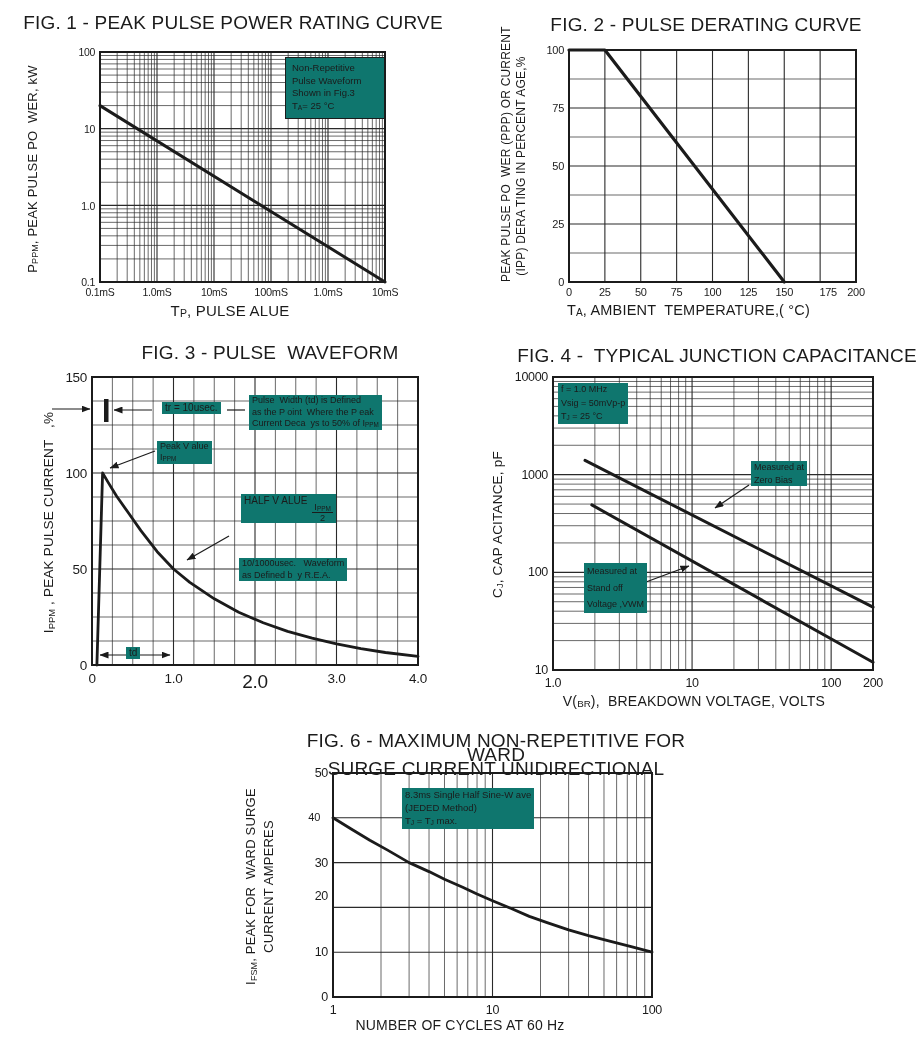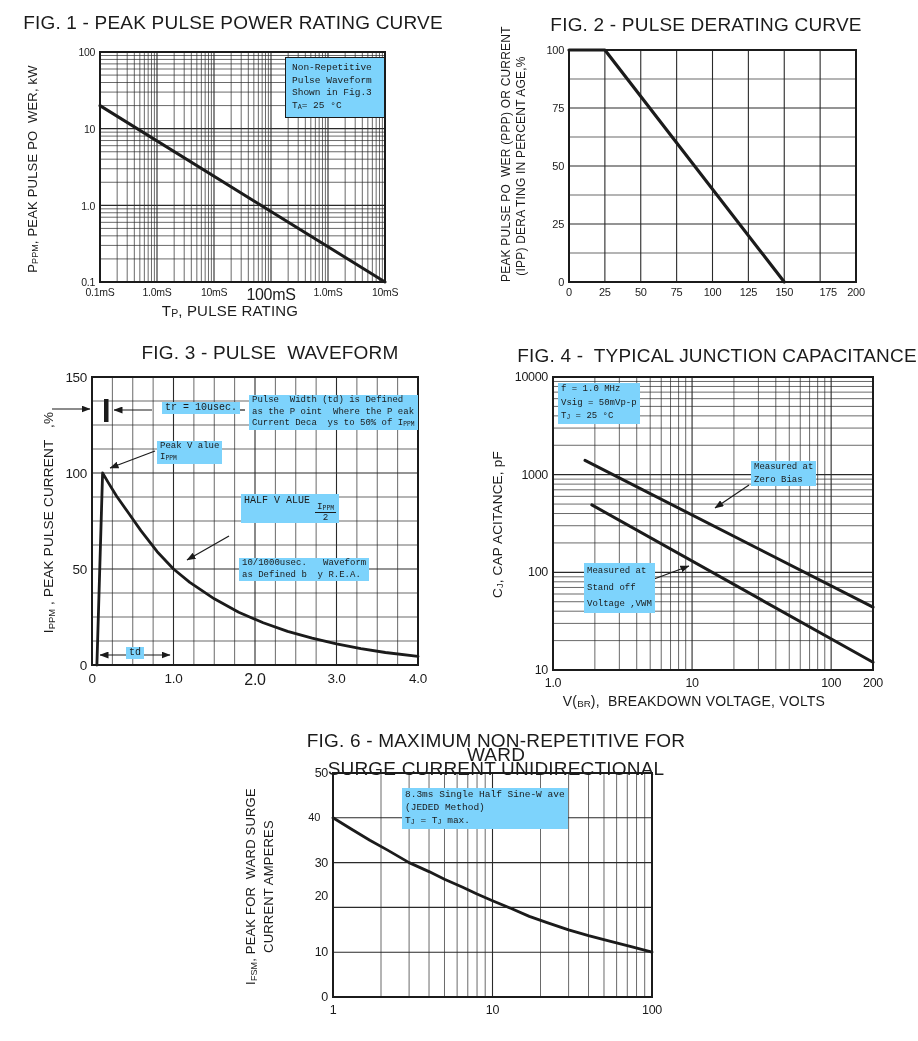--- a/index.html
+++ b/index.html
@@ -9,21 +9,21 @@
   .fig svg{position:absolute;left:0;top:0;overflow:visible;}
   .figtitle{position:absolute;margin:0;font-size:19px;font-weight:400;text-align:center;
             white-space:pre-wrap;letter-spacing:.2px;line-height:14px;z-index:3;}
   .tick{position:absolute;letter-spacing:-0.3px;z-index:3;}
   .xtick{text-align:center;width:60px;}
   .ytick{text-align:right;width:50px;}
   .axlabel{position:absolute;text-align:center;white-space:pre;letter-spacing:.2px;z-index:3;}
   .ylab{position:absolute;transform:rotate(-90deg);text-align:center;white-space:pre;
         letter-spacing:.2px;z-index:3;}
   .note{position:absolute;white-space:pre;z-index:4;}
-  .note.bg{background:#7dd3fc;padding:0 3px;font-family:Liberation Mono, monospace;}
+  .note.bg{background:#0f766e;padding:0 3px;}
   .note.brd{border:1.5px solid #1b1b1b;box-sizing:border-box;}
   sub{font-size:70%;vertical-align:-0.12em;letter-spacing:0;}
   .frac{display:inline-flex;flex-direction:column;align-items:center;vertical-align:-0.6em;
         margin-left:5px;line-height:1.1;font-size:92%;}
   .frac .ft{border-bottom:1.3px solid #1b1b1b;padding:0 2px;}
   .frac .fb{padding:0 2px;}
 </style>
 </head>
 <body>
 
@@ -114,28 +114,28 @@
           <line x1="100.00" y1="53.43" x2="385.00" y2="53.43" stroke="#2a2a2a" stroke-width="0.7"></line>
           <line x1="100.00" y1="49.51" x2="385.00" y2="49.51" stroke="#2a2a2a" stroke-width="0.7"></line>
           <line x1="100.00" y1="46.00" x2="385.00" y2="46.00" stroke="#2a2a2a" stroke-width="1.1"></line>
         </g>
         <polyline points="100.0,99.6 385.0,276.0" fill="none" stroke="#1b1b1b" stroke-width="3" stroke-linejoin="round" stroke-linecap="round"></polyline>
         <rect x="100" y="46" width="285" height="230" fill="none" stroke="#1b1b1b" stroke-width="2"></rect>
       </svg>
       <div class="tick xtick" style="left: 70px; top: 280px; font-size: 10.5px;">0.1mS</div>
       <div class="tick xtick" style="left: 127px; top: 280px; font-size: 10.5px;">1.0mS</div>
       <div class="tick xtick" style="left: 184px; top: 280px; font-size: 10.5px;">10mS</div>
-      <div class="tick xtick" style="left: 241px; top: 280px; font-size: 16px;">100mS</div>
+      <div class="tick xtick" style="left: 241px; top: 280px; font-size: 11px;">100mS</div>
       <div class="tick xtick" style="left: 298px; top: 280px; font-size: 10.5px;">1.0mS</div>
       <div class="tick xtick" style="left: 355px; top: 280px; font-size: 10.5px;">10mS</div>
       <div class="tick ytick" style="left: 45px; top: 40.225px; font-size: 10.5px;">100</div>
       <div class="tick ytick" style="left: 45px; top: 116.892px; font-size: 10.5px;">10</div>
       <div class="tick ytick" style="left: 45px; top: 193.558px; font-size: 10.5px;">1.0</div>
       <div class="tick ytick" style="left: 45px; top: 270.225px; font-size: 10.5px;">0.1</div>
-      <div class="axlabel" style="left: 0px; top: 296px; width: 460px; font-size: 15px;"><span>T</span><sub>P</sub><span>, PULSE RATING</span></div>
+      <div class="axlabel" style="left: 0px; top: 296px; width: 460px; font-size: 15px;"><span>T</span><sub>P</sub><span>, PULSE ALUE</span></div>
       <div class="ylab" style="width: 230px; line-height: 15px; font-size: 13px; left: -81px; top: 153.5px;"><div><span>P</span><sub>PPM</sub><span>, PEAK PULSE PO  WER, kW</span></div></div>
       <div class="note bg brd" style="left: 285px; top: 51px; font-size: 9.5px; line-height: 12.5px; width: 100px; padding: 4px 6px;"><div><span>Non-Repetitive</span></div><div><span>Pulse Waveform</span></div><div><span>Shown in Fig.3</span></div><div><span>T</span><sub>A</sub><span>= 25 °C</span></div></div>
     </section>
   <section class="fig" id="fig2" style="left: 459px; top: 6px; width: 459px; height: 330px;">
     <h3 class="figtitle" style="left: 27px; top: 12px; width: 440px;">FIG. 2 - PULSE DERATING CURVE</h3>
   <svg width="459" height="330">
         <defs>
           <marker id="ah_fig2" markerWidth="9" markerHeight="7" refX="8.5" refY="3.5" orient="auto" markerUnits="userSpaceOnUse">
             <path d="M0,0 L9,3.5 L0,7 Z" fill="#1b1b1b"></path>
           </marker>
@@ -173,20 +173,21 @@
       <div class="tick xtick" style="left: 223.5px; top: 280px; font-size: 11px;">100</div>
       <div class="tick xtick" style="left: 259.375px; top: 280px; font-size: 11px;">125</div>
       <div class="tick xtick" style="left: 295.25px; top: 280px; font-size: 11px;">150</div>
       <div class="tick xtick" style="left: 331.125px; top: 280px; font-size: 11px; padding-left: 8px;">175</div>
       <div class="tick xtick" style="left: 367px; top: 280px; font-size: 11px;">200</div>
       <div class="tick ytick" style="left: 55px; top: 37.95px; font-size: 11px;">100</div>
       <div class="tick ytick" style="left: 55px; top: 95.95px; font-size: 11px;">75</div>
       <div class="tick ytick" style="left: 55px; top: 153.95px; font-size: 11px;">50</div>
       <div class="tick ytick" style="left: 55px; top: 211.95px; font-size: 11px;">25</div>
       <div class="tick ytick" style="left: 55px; top: 269.95px; font-size: 11px;">0</div>
+      <div class="axlabel" style="left: 0px; top: 296px; width: 459px; font-size: 14.5px;"><span>T</span><sub>A</sub><span>, AMBIENT  TEMPERATURE,( °C)</span></div>
       <div class="ylab" style="width: 232px; line-height: 15px; font-size: 12px; left: -61px; top: 145px;"><div><span>PEAK PULSE PO  WER (PPP) OR CURRENT</span></div><div><span>(IPP) DERA TING IN PERCENT AGE,%</span></div></div>
     </section>
   <section class="fig" id="fig3" style="left: 30px; top: 345px; width: 430px; height: 372px;">
     <h3 class="figtitle" style="left: 20px; top: 1px; width: 440px;">FIG. 3 - PULSE  WAVEFORM</h3>
   <svg width="430" height="372">
         <defs>
           <marker id="ah_fig3" markerWidth="9" markerHeight="7" refX="8.5" refY="3.5" orient="auto" markerUnits="userSpaceOnUse">
             <path d="M0,0 L9,3.5 L0,7 Z" fill="#1b1b1b"></path>
           </marker>
           <marker id="ar_fig3" markerWidth="9" markerHeight="7" refX="0.5" refY="3.5" orient="auto" markerUnits="userSpaceOnUse">
@@ -230,21 +231,21 @@
         <rect x="62" y="32" width="326" height="288" fill="none" stroke="#1b1b1b" stroke-width="2"></rect>
         <line x1="22" y1="64" x2="60" y2="64" stroke="#1b1b1b" stroke-width="1.2" marker-end="url(#ah_fig3)"></line>
         <line x1="122" y1="65" x2="84" y2="65" stroke="#1b1b1b" stroke-width="1.2" marker-end="url(#ah_fig3)"></line>
         <line x1="197" y1="65" x2="215" y2="65" stroke="#1b1b1b" stroke-width="1.2"></line>
         <line x1="125" y1="106" x2="80" y2="123" stroke="#1b1b1b" stroke-width="1.2" marker-end="url(#ah_fig3)"></line>
         <line x1="199" y1="191" x2="157" y2="215" stroke="#1b1b1b" stroke-width="1.2" marker-end="url(#ah_fig3)"></line>
         <line x1="70" y1="310" x2="140" y2="310" stroke="#1b1b1b" stroke-width="1.2" marker-end="url(#ah_fig3)" marker-start="url(#ar_fig3)"></line>
       </svg>
       <div class="tick xtick" style="left: 32px; top: 326px; font-size: 13.5px;">0</div>
       <div class="tick xtick" style="left: 113.5px; top: 326px; font-size: 13.5px;">1.0</div>
-      <div class="tick xtick" style="left: 195px; top: 326px; font-size: 16px;">2.0</div>
+      <div class="tick xtick" style="left: 195px; top: 326px; font-size: 19px;">2.0</div>
       <div class="tick xtick" style="left: 276.5px; top: 326px; font-size: 13.5px;">3.0</div>
       <div class="tick xtick" style="left: 358px; top: 326px; font-size: 13.5px;">4.0</div>
       <div class="tick ytick" style="left: 7px; top: 24.575px; font-size: 13.5px;">150</div>
       <div class="tick ytick" style="left: 7px; top: 120.575px; font-size: 13.5px;">100</div>
       <div class="tick ytick" style="left: 7px; top: 216.575px; font-size: 13.5px;">50</div>
       <div class="tick ytick" style="left: 7px; top: 312.575px; font-size: 13.5px;">0</div>
       <div class="ylab" style="width: 288px; line-height: 15px; font-size: 13.5px; left: -124px; top: 168.5px;"><div><span>I</span><sub>PPM</sub><span> , PEAK PULSE CURRENT   ,%</span></div></div>
       <div class="note bg" style="left: 132px; top: 57px; font-size: 10px; line-height: 12px;"><div><span>tr = 10usec.</span></div></div>
       <div class="note bg" style="left: 219px; top: 50px; font-size: 9px; line-height: 11.5px;"><div><span>Pulse  Width (td) is Defined</span></div><div><span>as the P oint  Where the P eak</span></div><div><span>Current Deca  ys to 50% of I</span><sub>PPM</sub></div></div>
       <div class="note bg" style="left: 127px; top: 96px; font-size: 9px; line-height: 11px;"><div><span>Peak V alue</span></div><div><span>I</span><sub>PPM</sub></div></div>
@@ -376,16 +377,17 @@
       </svg>
       <div class="tick xtick" style="left: 73px; top: 270px; font-size: 12.5px;">1</div>
       <div class="tick xtick" style="left: 232.5px; top: 270px; font-size: 12.5px;">10</div>
       <div class="tick xtick" style="left: 392px; top: 270px; font-size: 12.5px;">100</div>
       <div class="tick ytick" style="left: 48px; top: 33.125px; font-size: 12.5px;">50</div>
       <div class="tick ytick" style="left: 40px; top: 77.925px; font-size: 11px;">40</div>
       <div class="tick ytick" style="left: 48px; top: 122.725px; font-size: 12.5px;">30</div>
       <div class="tick ytick" style="left: 48px; top: 156px; font-size: 12.5px;">20</div>
       <div class="tick ytick" style="left: 48px; top: 212.325px; font-size: 12.5px;">10</div>
       <div class="tick ytick" style="left: 48px; top: 257.125px; font-size: 12.5px;">0</div>
+      <div class="axlabel" style="left: 0px; top: 284px; width: 460px; font-size: 14px;"><span>NUMBER OF CYCLES AT 60 Hz</span></div>
       <div class="ylab" style="width: 224px; line-height: 15px; font-size: 13px; left: -82px; top: 137px;"><div><span>I</span><sub>FSM</sub><span>, PEAK FOR  WARD SURGE</span></div><div><span>CURRENT AMPERES</span></div></div>
       <div class="note bg" style="left: 172px; top: 55px; font-size: 9.5px; line-height: 13px;"><div><span>8.3ms Single Half Sine-W ave</span></div><div><span>(JEDED Method)</span></div><div><span>T</span><sub>J</sub><span> = T</span><sub>J</sub><span> max.</span></div></div>
     </section>
 </div>
 
 </body></html>

